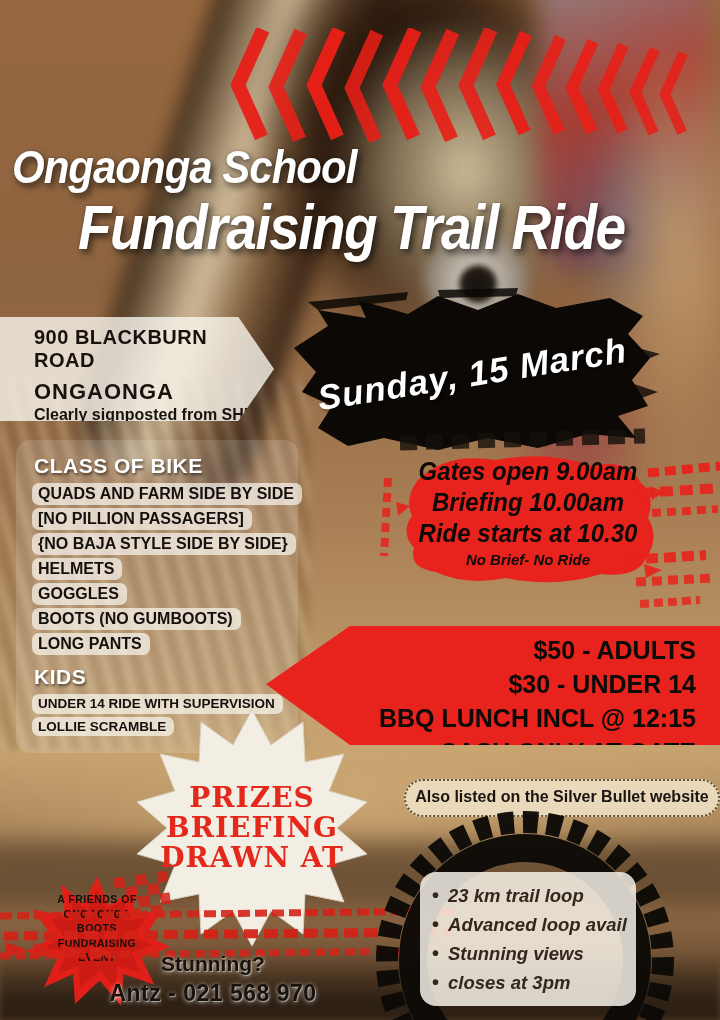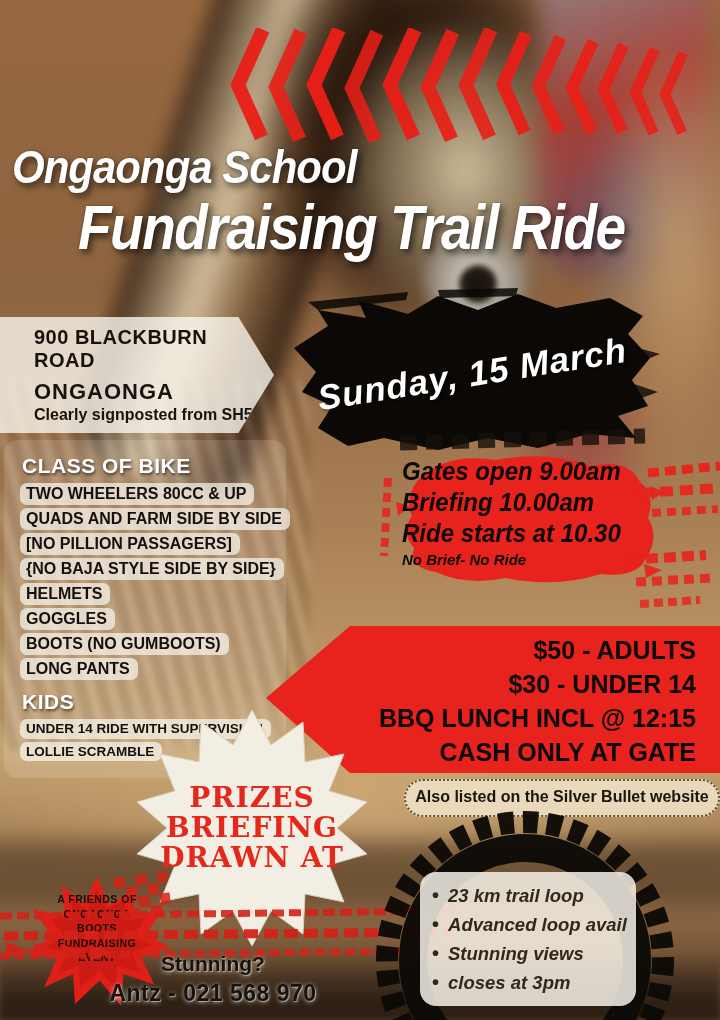--- a/index.html
+++ b/index.html
@@ -22,37 +22,37 @@
   .bg-rtan{left:590px;top:30px;width:180px;height:440px;background:radial-gradient(closest-side,#c79d6b,rgba(199,157,107,0));filter:blur(17px);border-radius:50%;}
   .bg-streaks{left:0;top:380px;width:310px;height:370px;background:repeating-linear-gradient(75deg,rgba(232,222,200,.20) 0 8px,rgba(62,42,26,.20) 8px 20px);filter:blur(3px);opacity:.8;}
   .bg-gravel{left:-30px;top:680px;width:780px;height:220px;background:radial-gradient(closest-side,#cba673,rgba(203,166,115,0));filter:blur(13px);border-radius:50%;}
   .bg-darkband{left:-20px;top:842px;width:760px;height:64px;background:#5e452c;filter:blur(11px);opacity:.75;}
   .bg-bottom{left:0;top:952px;width:720px;height:68px;background:linear-gradient(180deg,rgba(46,32,20,0),#2e2014 75%);filter:blur(3px);}
   
   .title{color:#fff;font-style:italic;font-weight:700;white-space:nowrap;
          text-shadow:3px 4px 7px rgba(0,0,0,.6),0 0 2px rgba(0,0,0,.35);transform-origin:left top;}
   .title1{left:12px;top:140px;font-size:42px;transform:scaleY(1.12);letter-spacing:-1px;}
   .title2{left:78px;top:190px;font-size:55px;transform:scaleY(1.15);letter-spacing:-1.5px;}
-  .loc-arrow{left:0;top:317px;width:274px;height:116px;background:rgba(251,248,241,.78);
+  .loc-arrow{left:0;top:317px;width:274px;height:104px;background:rgba(251,248,241,.78);
              clip-path:polygon(0 0,87% 0,100% 50%,87% 100%,0 100%);padding:9px 0 6px 34px;box-sizing:border-box;color:#17120d;}
   .loc1{font-size:20px;font-weight:700;letter-spacing:.5px;}
   .loc2{font-size:22px;font-weight:700;letter-spacing:1px;margin-top:7px;}
   .loc3{font-size:16px;font-weight:700;margin-top:1px;}
   .date-wrap{left:298px;top:318px;width:348px;height:112px;display:flex;align-items:center;justify-content:center;}
   .date-text{transform:rotate(-9deg);color:#fff;font-size:35px;font-weight:700;font-style:italic;letter-spacing:1px;white-space:nowrap;text-shadow:2px 2px 4px rgba(0,0,0,.5);}
-  .schedule{left:402px;top:456px;width:252px;text-align:left;color:#0e0a07;font-style:italic;font-weight:700;}
+  .schedule{left:402px;top:456px;width:252px;text-align:center;color:#0e0a07;font-style:italic;font-weight:700;}
   .sched-line{font-size:24px;line-height:31px;white-space:nowrap;transform:scaleY(1.05);}
   .sched-note{font-size:15px;margin-top:2px;}
-  .left-panel{left:4px;top:440px;width:282px;background:rgba(255,255,255,.14);border-radius:14px;padding:12px 12px 14px 16px;box-sizing:border-box;}
+  .left-panel{left:16px;top:440px;width:282px;background:rgba(255,255,255,.14);border-radius:14px;padding:12px 12px 14px 16px;box-sizing:border-box;}
   .hd{color:#fff;font-weight:700;font-size:21px;letter-spacing:.5px;text-shadow:1px 2px 3px rgba(0,0,0,.6);margin:10px 0 5px 2px;}
   .hd.first{margin-top:2px;}
   .hl-row{margin:3px 0;line-height:1;}
   .hl{display:inline-block;background:rgba(252,250,245,.68);color:#14100d;font-weight:700;font-size:16px;padding:3px 8px 3px 6px;border-radius:7px;white-space:nowrap;}
   .hl.small{font-size:13.5px;}
-  .price-arrow{left:266px;top:626px;width:454px;height:147px;background:#e8221c;
+  .price-arrow{left:266px;top:626px;width:454px;height:119px;background:#e8221c;
                clip-path:polygon(0 49%,18.5% 0,100% 0,100% 100%,18.5% 100%);
                box-sizing:border-box;padding:7px 24px 0 0;text-align:right;color:#0d0b08;font-weight:700;}
   .price-line{font-size:25px;line-height:34px;white-space:nowrap;}
   .pill{left:404px;top:779px;width:316px;height:38px;box-sizing:border-box;background:rgba(236,221,191,.94);
         border:2px dotted #5f5139;border-radius:19px;text-align:center;line-height:32px;
         font-size:16px;font-weight:700;color:#191410;white-space:nowrap;}
   .starburst-wrap{left:132px;top:708px;width:240px;height:240px;}
   .star-text{position:absolute;inset:0;display:flex;flex-direction:column;align-items:center;justify-content:center;
              font-family:"DejaVu Serif",serif;font-weight:700;color:#e5281c;font-size:28px;line-height:30px;letter-spacing:1px;text-align:center;}
   .badge-wrap{left:22px;top:872px;width:150px;height:142px;}
@@ -131,21 +131,20 @@
   </svg>
   <div class="abs schedule">
     <div class="sched-line">Gates open 9.00am</div>
     <div class="sched-line">Briefing 10.00am</div>
     <div class="sched-line">Ride starts at 10.30</div>
     <div class="sched-note">No Brief- No Ride</div>
   </div>
 
   <div class="abs left-panel">
     <div class="hd first">CLASS OF BIKE</div>
-    <div class="hl-row"><span class="hl">TWO WHEELERS 80CC  &amp; UP</span></div>
     <div class="hl-row"><span class="hl">QUADS AND FARM SIDE BY SIDE</span></div>
     <div class="hl-row"><span class="hl">[NO PILLION PASSAGERS]</span></div>
     <div class="hl-row"><span class="hl">{NO BAJA STYLE SIDE BY SIDE}</span></div>
     <div class="hl-row"><span class="hl">HELMETS</span></div>
     <div class="hl-row"><span class="hl">GOGGLES</span></div>
     <div class="hl-row"><span class="hl">BOOTS (NO GUMBOOTS)</span></div>
     <div class="hl-row"><span class="hl">LONG PANTS</span></div>
     <div class="hd">KIDS</div>
     <div class="hl-row"><span class="hl small">UNDER 14 RIDE WITH SUPERVISION</span></div>
     <div class="hl-row"><span class="hl small">LOLLIE SCRAMBLE</span></div>

